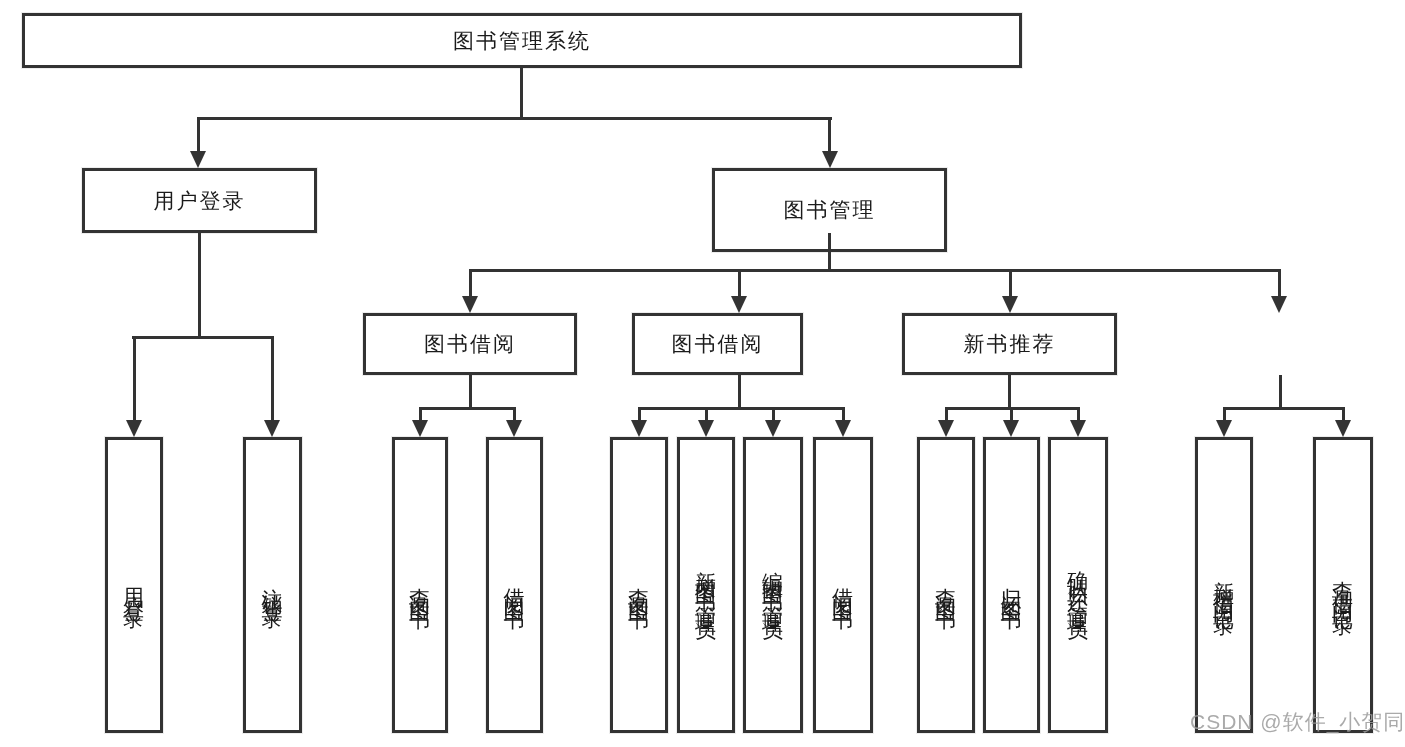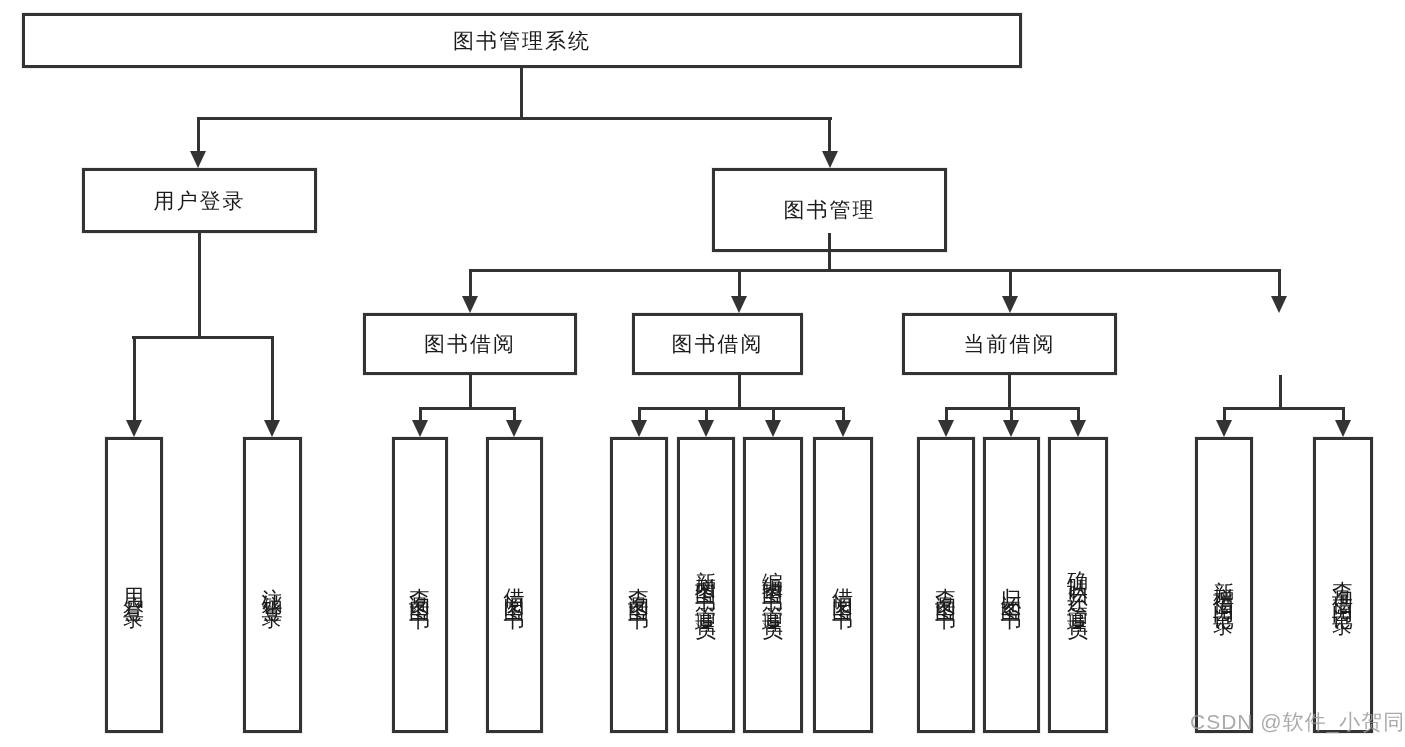--- a/index.html
+++ b/index.html
@@ -98,21 +98,21 @@
   <div class="vline" style="left:1278px;top:269px;height:30px"></div>
   <div class="arrow" style="left:1271px;top:296px"></div>
 
   <div class="box" style="left:363px;top:313px;width:214px;height:62px">
     <span class="lbl">图书借阅</span>
   </div>
   <div class="box" style="left:632px;top:313px;width:171px;height:62px">
     <span class="lbl">图书借阅</span>
   </div>
   <div class="box" style="left:902px;top:313px;width:215px;height:62px">
-    <span class="lbl">当前借阅</span>
+    <span class="lbl">新书推荐</span>
   </div>
 
   <div class="vline" style="left:469px;top:375px;height:33px"></div>
   <div class="hline" style="left:419px;top:407px;width:97px"></div>
   <div class="vline" style="left:419px;top:407px;height:16px"></div>
   <div class="arrow" style="left:412px;top:420px"></div>
   <div class="vline" style="left:513px;top:407px;height:16px"></div>
   <div class="arrow" style="left:506px;top:420px"></div>
 
   <div class="vline" style="left:738px;top:375px;height:33px"></div>

